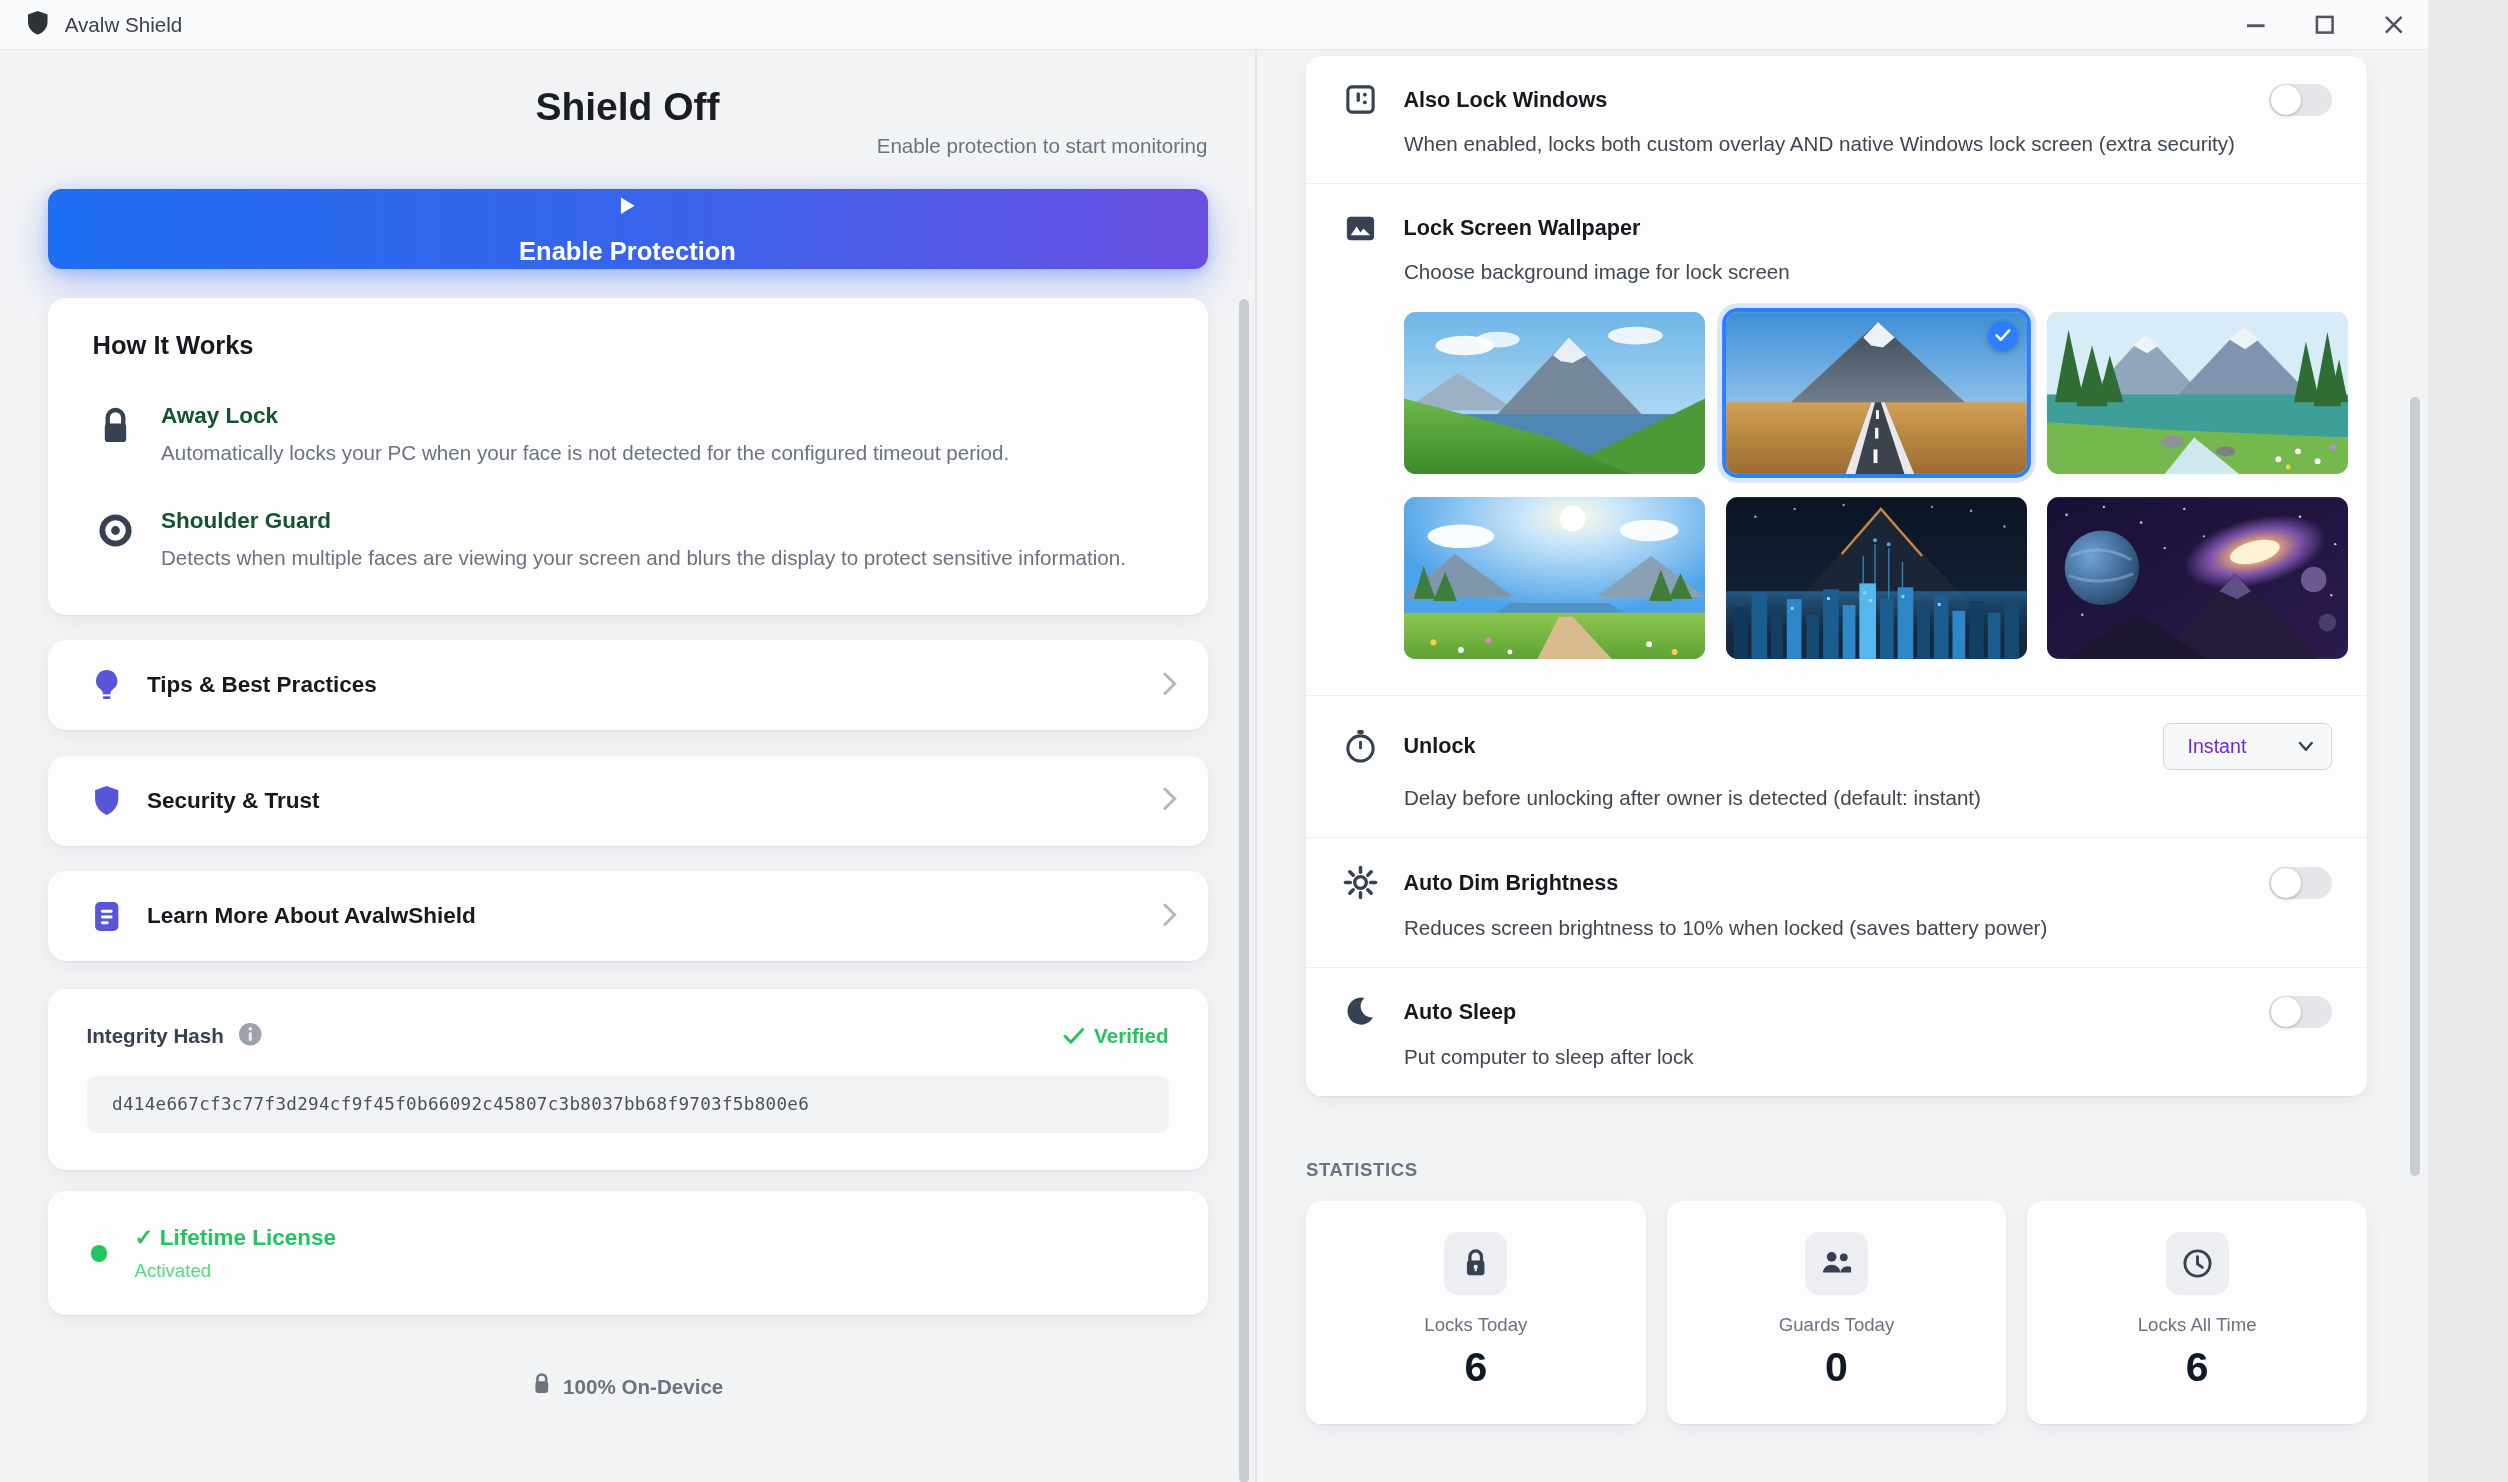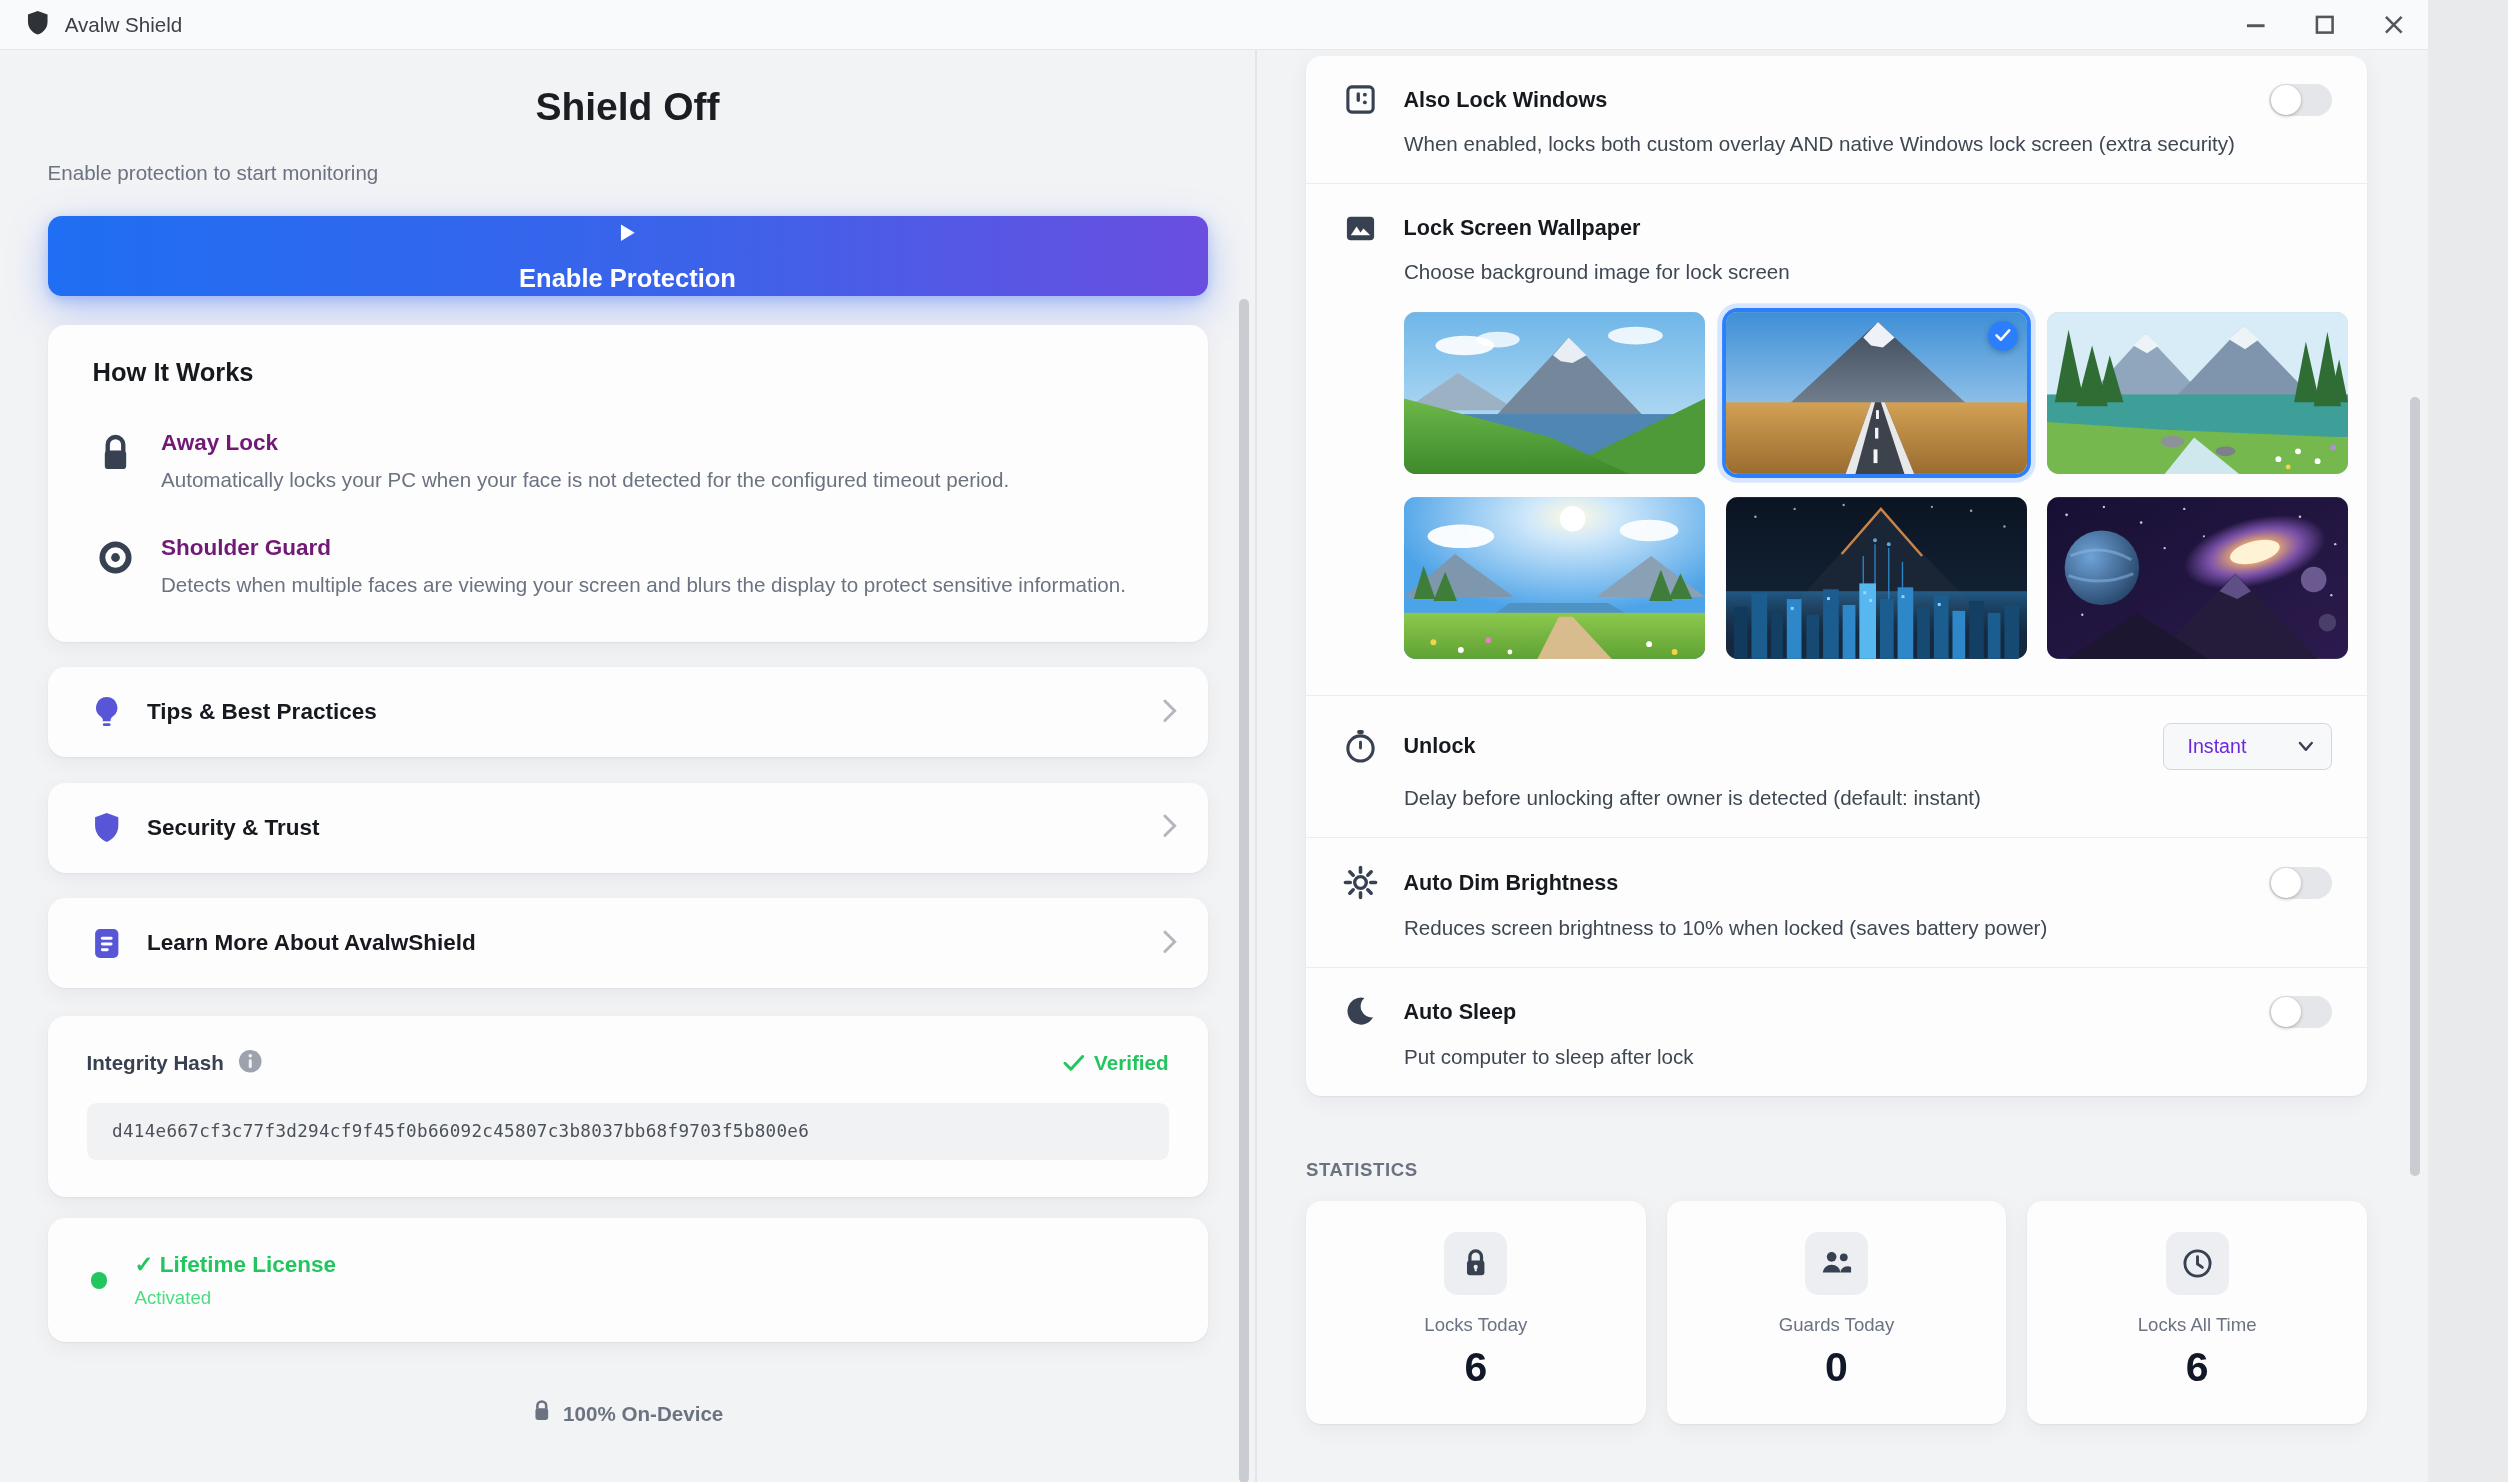--- a/index.html
+++ b/index.html
@@ -19,32 +19,32 @@
   .left-inner { width:1160px; margin:0 auto; padding-top:17.6px; }
   .right-pane { flex:1; overflow:hidden; padding:5.9px 61px 0 49px; }
 
   
   .scroll-thumb { position:absolute; width:9.8px; border-radius:4.9px; background:#c9ccd1; }
   .scroll-left { left:1239px; top:249px; height:1184px; }
   .scroll-right { right:7.8px; top:347px; height:779px; }
 
   
   .status-title { margin-top:17.6px; text-align:center; font-size:39px; font-weight:600; color:#1a1d21; }
-  .status-sub { margin-top:32px; text-align:left; font-size:20.6px; color:#6b7280; }
+  .status-sub { margin-top:5px; text-align:right; font-size:20.6px; color:#6b7280; }
   .enable-btn { margin-top:31px; width:100%; height:80px; border:none; border-radius:13.7px;
     background:linear-gradient(90deg,#1f6ef3 0%, #3b63ea 55%, #6a4ee0 100%);
     color:#fff; font-family:inherit; font-size:25.5px; font-weight:700; display:flex; align-items:center; justify-content:center; gap:15.7px;
     box-shadow:0 13.7px 39px rgba(59,110,246,.35), 0 3.9px 11.8px rgba(59,110,246,.25); cursor:pointer;flex-direction:column; }
   .card { background:#fdfdfe; border-radius:17.6px; box-shadow:0 1px 2px rgba(16,24,40,.05), 0 5.9px 21.6px rgba(16,24,40,.05); }
   .hiw-card { margin-top:29px; padding:33px 45px 45px; }
   .hiw-title { font-size:25.5px; font-weight:600; color:#16191d; }
   .hiw-item { display:flex; margin-top:43px; }
   .hiw-icon { width:45px; flex:0 0 45px; display:flex; justify-content:center; padding-top:3.9px; }
   .hiw-body { margin-left:23.5px; }
-  .hiw-item-title { font-size:22.5px; font-weight:700; color:#701a75; }
+  .hiw-item-title { font-size:22.5px; font-weight:700; color:#14532d; }
   .hiw-item-desc { margin-top:11.8px; font-size:20.6px; color:#6b7280; }
   .acc-row { margin-top:25.5px; height:90px; display:flex; align-items:center; padding:0 29px 0 43px; cursor:pointer; }
   .acc-icon { width:33px; display:flex; justify-content:center; margin-right:23.5px; }
   .acc-label { flex:1; font-size:22.5px; font-weight:600; color:#16191d; }
   .integrity-card { margin-top:27.4px; padding:33px 39px 37px; }
   .integrity-head { display:flex; align-items:center; }
   .integrity-title { font-size:20.6px; font-weight:600; color:#374151; }
   .info-dot { margin-left:13.7px; }
   .verified { margin-left:auto; display:flex; align-items:center; gap:9.8px; font-size:20.6px; font-weight:600; color:#22c55e; }
   .hash-box { margin-top:25.5px; background:#f1f2f4; border-radius:9.8px; padding:18.6px 25.5px; font-family:"DejaVu Sans Mono","Liberation Mono",monospace; font-size:17.6px; color:#4a5158; letter-spacing:0.3px; }

